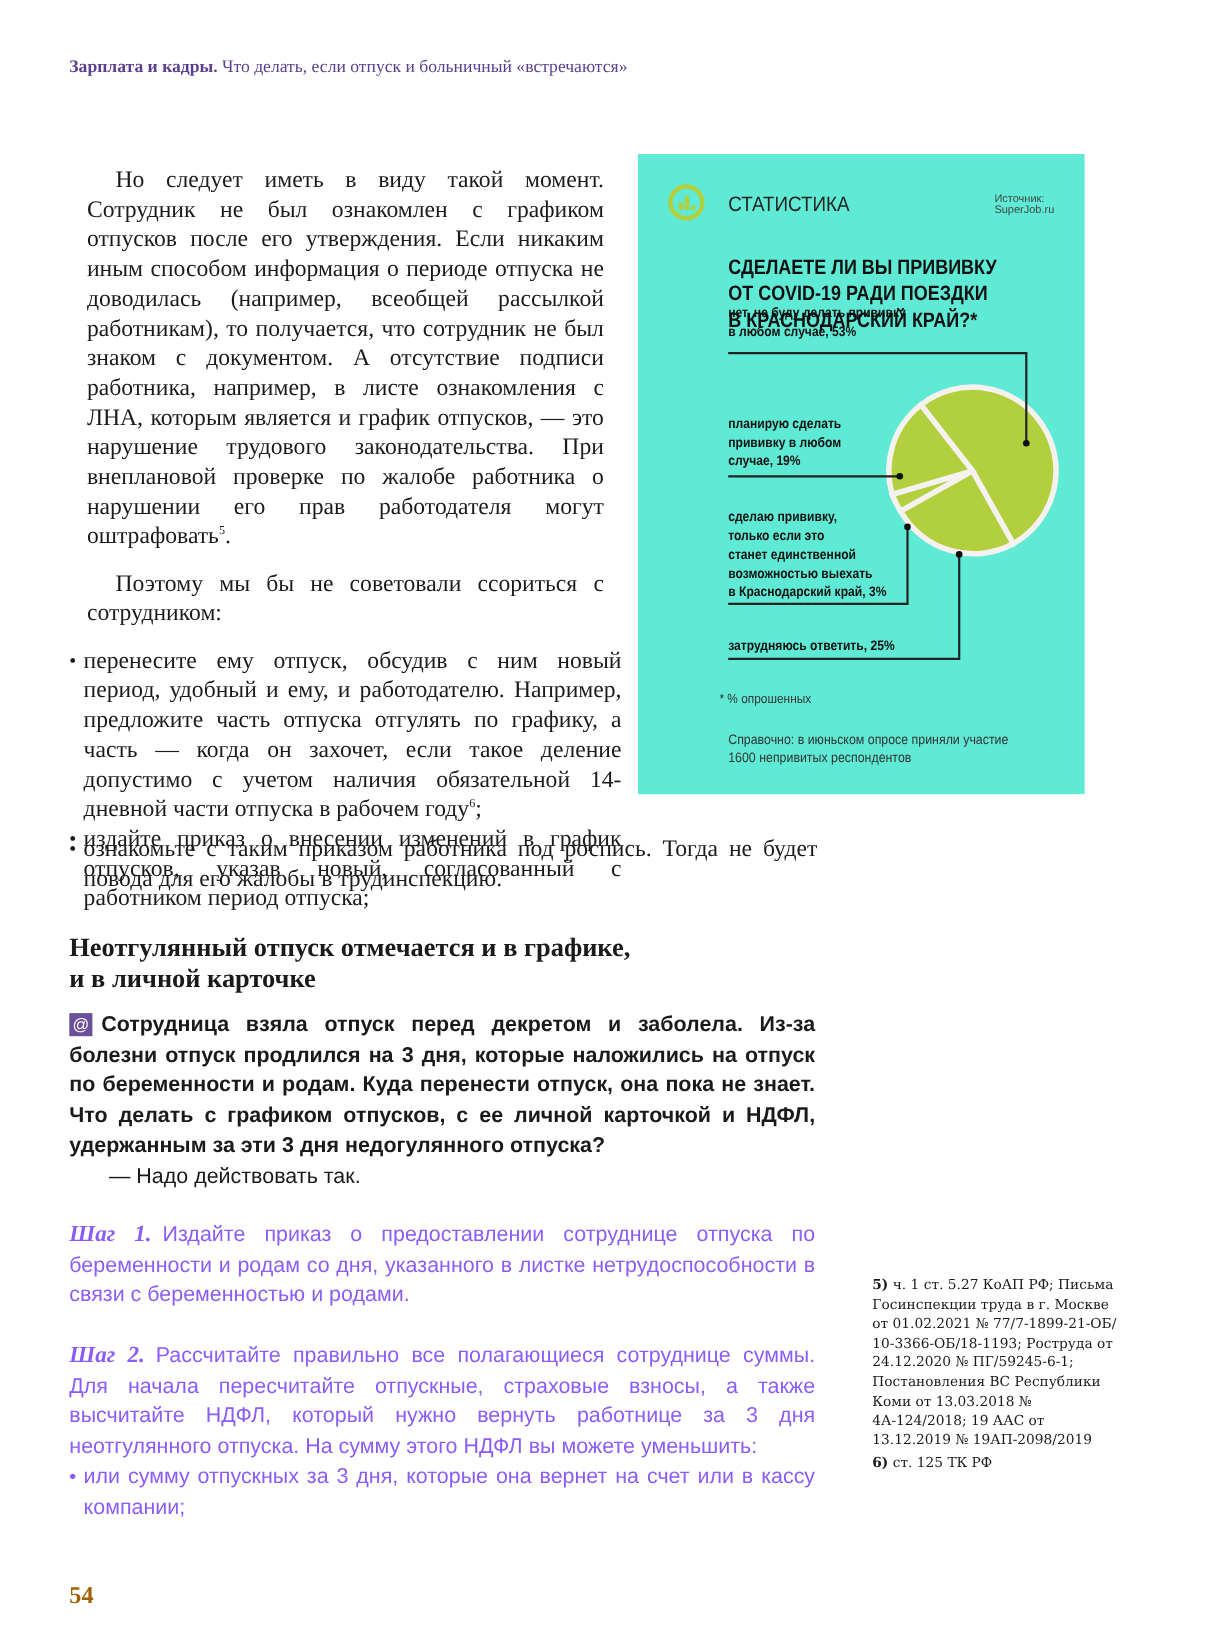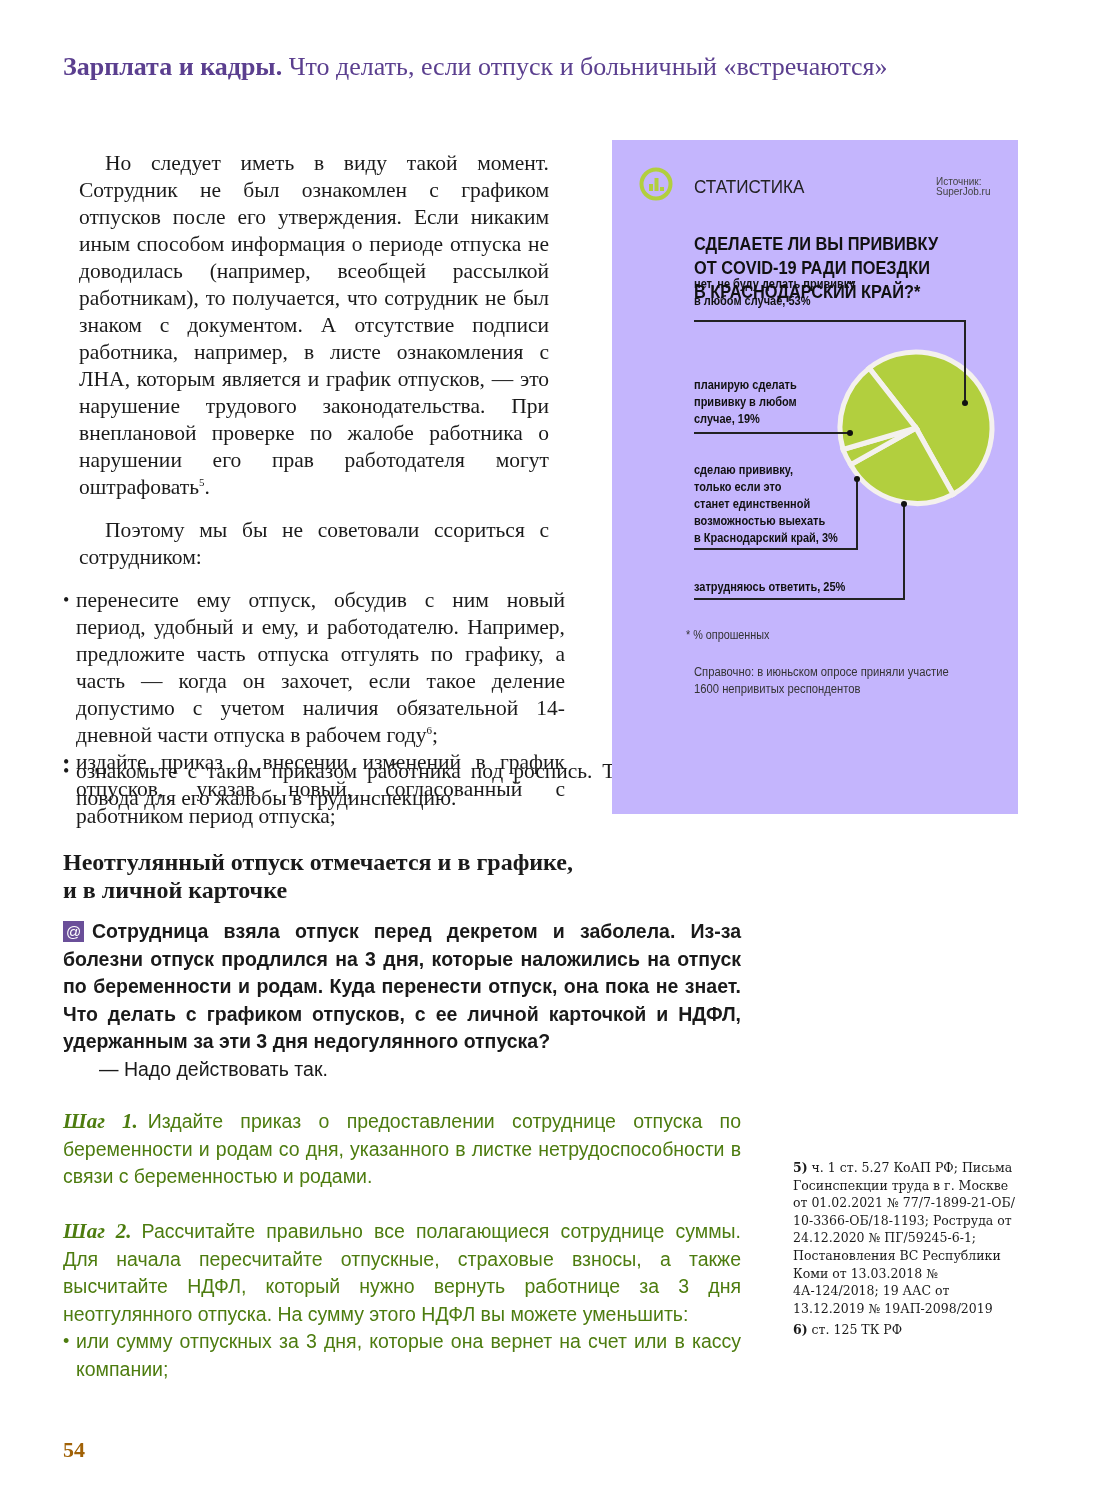--- a/index.html
+++ b/index.html
@@ -1,37 +1,37 @@
 <!DOCTYPE html>
 <html><head>
 <meta charset="utf-8">
 <style>
   html, body { margin: 0; padding: 0; background: #ffffff; }
   body { width: 1104px; height: 1500px; position: relative; font-family: "DejaVu Serif", serif; color: #1a1a1a; overflow: hidden; }
-  .running-head { position: absolute; left: 63px; top: 52px; font-size: 26px; color: #5b3f8f; font-family: "Liberation Serif", serif; white-space: nowrap; }
+  .running-head { position: absolute; left: 63px; top: 52px; font-size: 16px; color: #5b3f8f; font-family: "Liberation Serif", serif; white-space: nowrap; }
   .running-head b { font-weight: bold; }
   .col { position: absolute; left: 63px; font-family: "Liberation Serif", serif; font-size: 21.5px; line-height: 27px; color: #1a1a1a; }
   .p-indent { text-indent: 26px; margin: 16px; text-align: justify; text-align-last: left; }
   .bullets { list-style: none; margin: 0; padding: 0; }
   .bullets li { position: relative; padding-left: 13px; text-align: justify; }
   .bullets li::before { content: "•"; position: absolute; left: 0; top: 0; font-size: 18px; }
   sup { font-size: 11px; line-height: 0; }
   .section-title { position: absolute; left: 63px; top: 848px; width: 680px; font-family: "Liberation Serif", serif; font-weight: bold; font-size: 24px; line-height: 28px; color: #1a1a1a; }
   .question { position: absolute; left: 63px; top: 918px; width: 678px; font-family: "Liberation Sans", sans-serif; font-size: 19.5px; line-height: 27.5px; font-weight: bold; color: #1a1a1a; text-align: justify; }
   .at-icon { display: inline-block; width: 21px; height: 21px; background: #6a4f99; color: #fff; font-size: 15px; line-height: 21px; text-align: center; font-weight: normal; margin-right: 8px; vertical-align: 1px; }
   .answer { font-weight: normal; margin-left: 36px; }
-  .step { position: absolute; left: 63px; width: 678px; font-family: "Liberation Sans", sans-serif; font-size: 19.5px; line-height: 27.5px; color: #4d7c0f; text-align: justify; }
+  .step { position: absolute; left: 63px; width: 678px; font-family: "Liberation Sans", sans-serif; font-size: 19.5px; line-height: 27.5px; color: #8b5cf6; text-align: justify; }
   .step-label { font-family: "Liberation Serif", serif; font-style: italic; font-weight: bold; font-size: 21px; margin-right: 10px; }
   .footnotes { position: absolute; left: 793px; top: 1159px; width: 230px; font-family: "DejaVu Serif", serif; font-size: 12.5px; line-height: 17.6px; color: #1a1a1a; }
   .footnotes b { font-weight: bold; }
   .fn { margin: 0 0 4px 0; }
   .page-number { position: absolute; left: 63px; top: 1437px; font-family: "Liberation Serif", serif; font-size: 22px; color: #a16207; font-weight: bold; }
 
   
-  .stats { position: absolute; left: 612px; top: 140px; width: 406px; height: 674px; background: #c4b5fd; font-family: "Liberation Sans", sans-serif; }
+  .stats { position: absolute; left: 580px; top: 140px; width: 406px; height: 582px; background: #5eead4; font-family: "Liberation Sans", sans-serif; }
   .stats-icon { position: absolute; left: 27px; top: 27px; width: 34px; height: 34px; }
   .stats-title { position: absolute; left: 82px; top: 36px; font-size: 19px; color: #222; letter-spacing: 0; transform: scaleX(0.9); transform-origin: left; }
   .stats-source { position: absolute; left: 324px; top: 37px; font-size: 10px; line-height: 10px; color: #444; }
   .stats-question { position: absolute; left: 82px; top: 92px; width: 300px; font-weight: bold; font-size: 19px; line-height: 24px; color: #111; transform: scaleX(0.86); transform-origin: left; white-space: nowrap; }
   .pie-svg { position: absolute; left: 0; top: 0; }
   .lbl { position: absolute; left: 82px; font-weight: bold; font-size: 12.5px; line-height: 17px; color: #111; white-space: nowrap; transform: scaleX(0.88); transform-origin: left; }
   .stats-note { position: absolute; left: 74px; top: 488px; font-size: 12px; color: #333; transform: scaleX(0.9); transform-origin: left; white-space: nowrap; }
   .stats-ref { position: absolute; left: 82px; top: 524px; font-size: 12.5px; line-height: 17px; color: #333; transform: scaleX(0.9); transform-origin: left; white-space: nowrap; }
 </style>
 </head>

